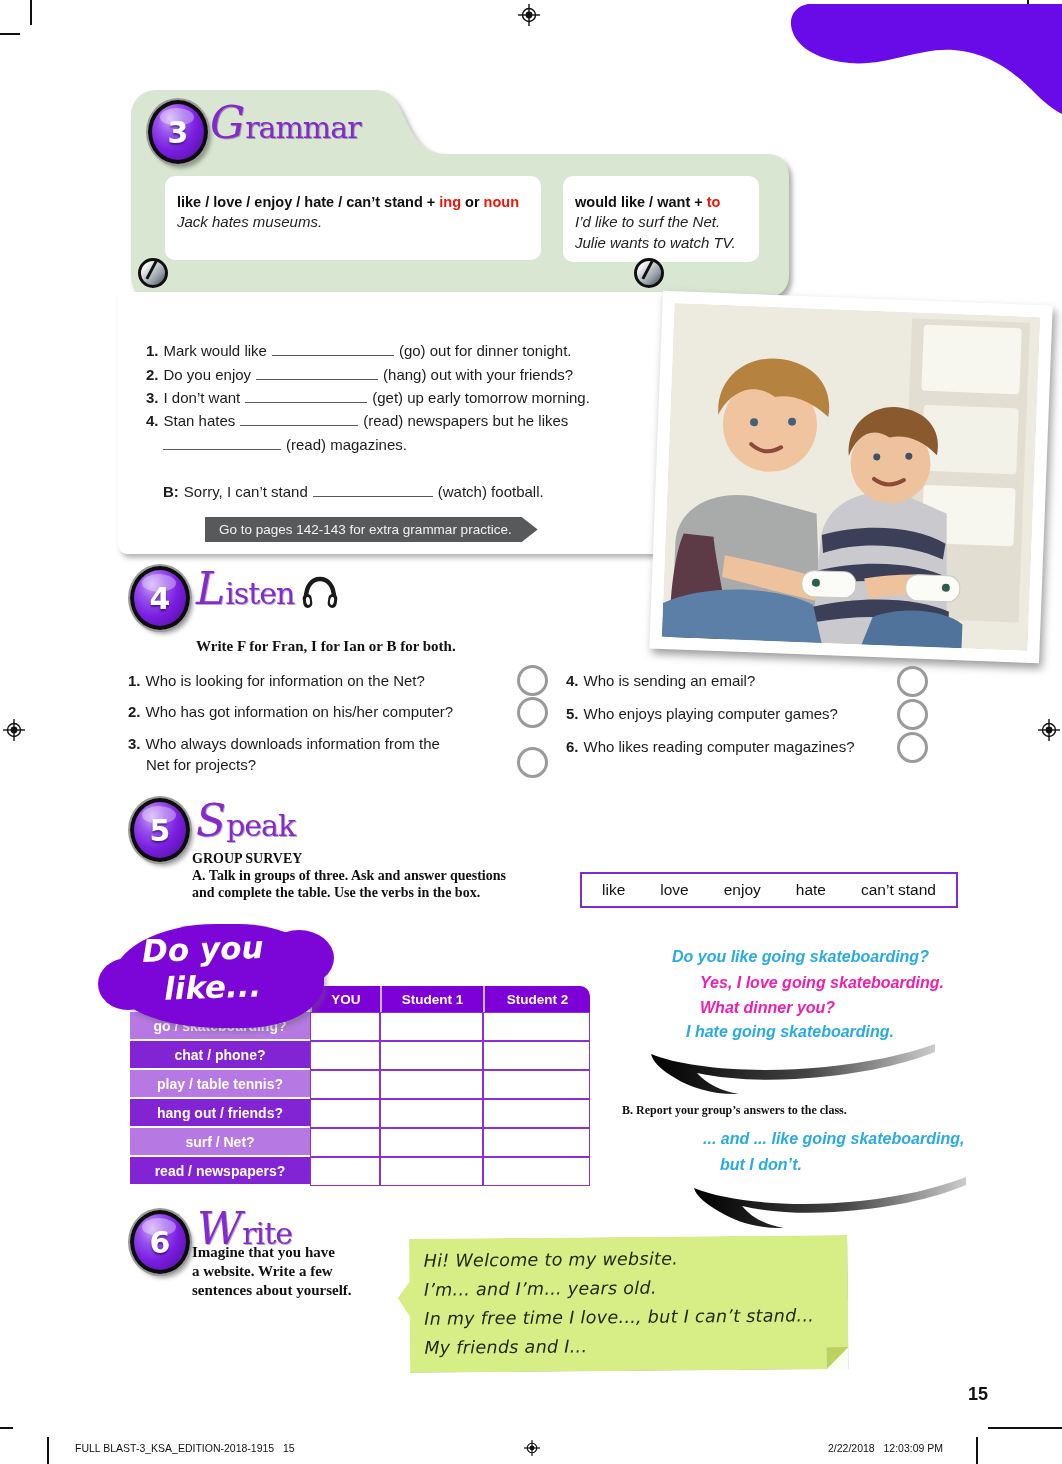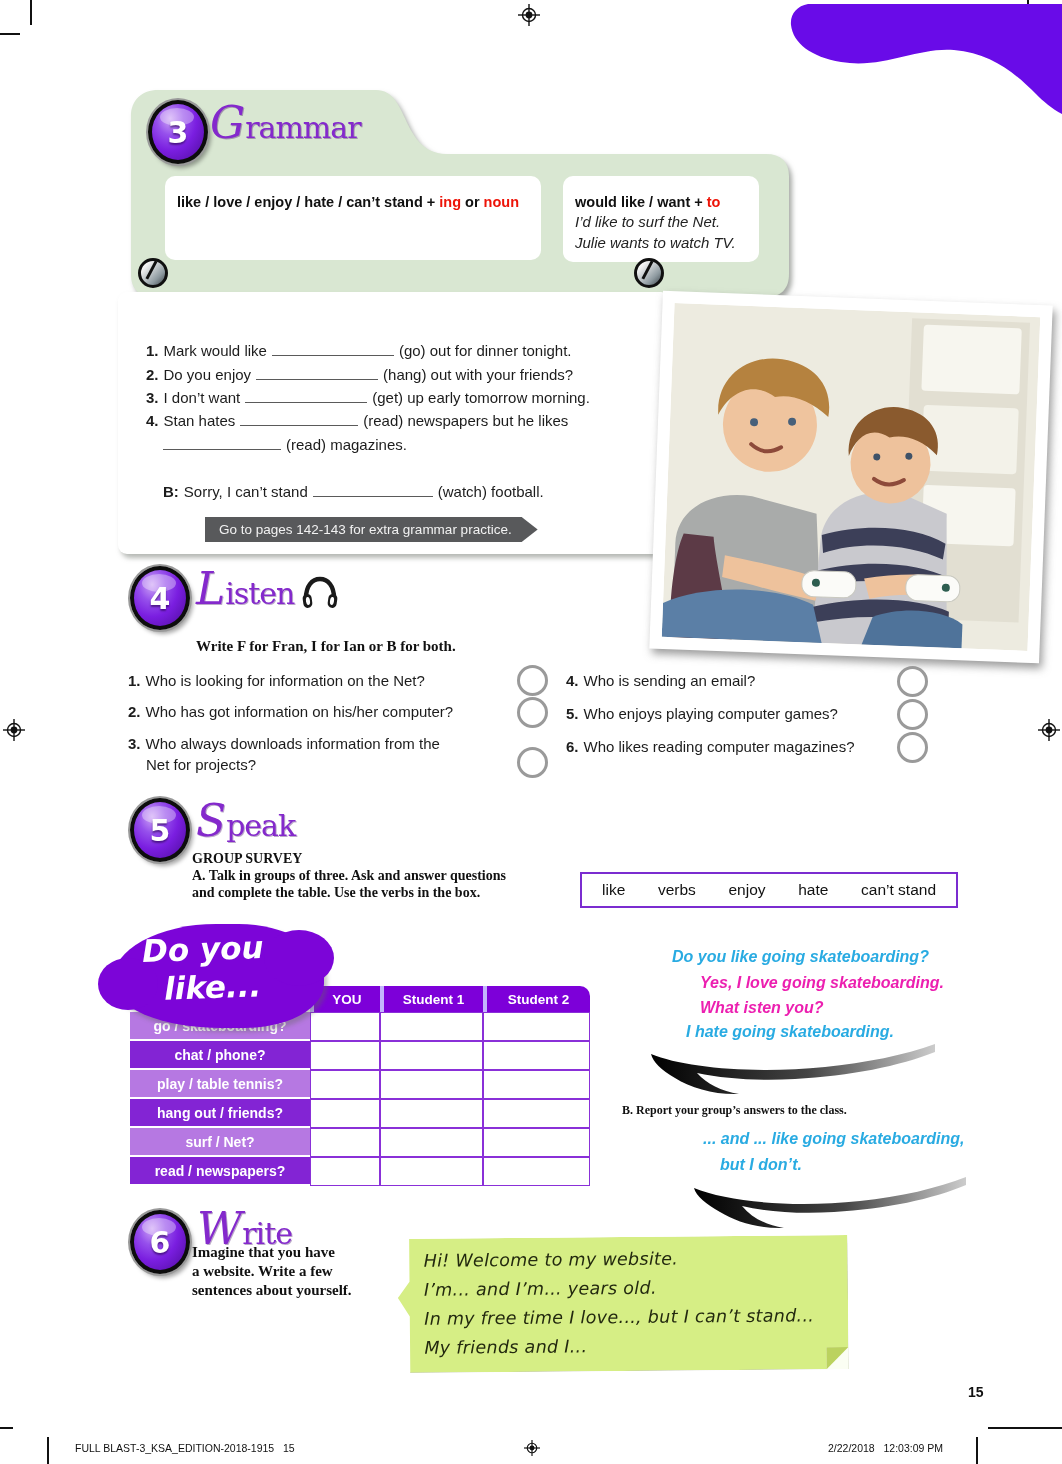--- a/index.html
+++ b/index.html
@@ -55,21 +55,21 @@
   .verbbox{position:absolute;border:2px solid #7b2cd0;background:#fff;display:flex;
         align-items:center;justify-content:space-between;padding:0 20px;font-size:15.5px;color:#111;}
   .cloud{position:absolute;background:#7c05d8;border-radius:55% 45% 42% 58% / 62% 55% 48% 50%;
         box-shadow:3px 4px 4px rgba(100,100,100,.4);}
   .cloud::before{content:"";position:absolute;left:-14px;top:34px;width:60px;height:52px;border-radius:50%;background:#7c05d8;}
   .cloud::after{content:"";position:absolute;right:-10px;top:6px;width:70px;height:56px;border-radius:50%;background:#7c05d8;}
   .cloud .t{position:relative;z-index:2;color:#fff;font-family:"DejaVu Sans",sans-serif;
         font-weight:bold;font-style:italic;font-size:31px;line-height:34px;transform:rotate(-2deg);}
   .grid-table{position:absolute;display:grid;grid-template-columns:180px 70px 103px 107px;}
   .gt-h{background:#7d00d9;color:#fff;font-weight:bold;font-size:13.5px;display:flex;
-        align-items:center;justify-content:center;border-left:4px solid #c4b5fd;height:26px;}
+        align-items:center;justify-content:center;border-left:2px solid #c4b5fd;height:26px;}
   .gt-h.last{border-top-right-radius:10px;}
   .gt-label{color:#fff;font-weight:bold;font-size:14px;display:flex;align-items:center;
         justify-content:center;height:27px;border-bottom:2px solid #fff;}
   .gt-cell{background:#fff;border:1px solid #8a30d8;height:27px;}
   .row-light{background:#b678e2;}
   .row-dark{background:#8324d4;}
 
   .dlg{position:absolute;font-style:italic;font-weight:bold;font-size:16px;white-space:nowrap;}
   .cyan{color:#29abe2;}
   .magenta{color:#ec1fb0;}
@@ -77,21 +77,21 @@
   
   .note{position:absolute;background:#d6ee85;transform:rotate(-0.5deg);
         box-shadow:4px 5px 7px rgba(0,0,0,.35);
         clip-path:polygon(2.6% 0%,100% 0%,100% 100%,2.6% 100%,2.6% 58%,0% 44%,2.6% 32%);}
   .note::after{content:"";position:absolute;right:0;bottom:0;width:0;height:0;
         border-left:22px solid #b9cf5b;border-bottom:22px solid #fff;opacity:.9;}
   .note-line{font-family:"DejaVu Sans",sans-serif;font-style:italic;font-weight:500;
         font-size:17.5px;line-height:29px;color:#23290f;letter-spacing:.3px;white-space:nowrap;}
 
   .footer-txt{position:absolute;font-size:10.5px;color:#111;white-space:pre;}
-  .pagenum{position:absolute;font-size:14px;font-weight:bold;color:#111;}
+  .pagenum{position:absolute;font-size:18px;font-weight:bold;color:#111;}
 </style>
 </head>
 <body>
 
 <div id="page">
 
   <div class="cropline" style="left:30px;top:0;width:1.5px;height:25px;"></div>
   <div class="cropline" style="left:0;top:33px;width:20px;height:1.5px;"></div>
   <div class="cropline" style="left:1027px;top:0;width:1.5px;height:25px;"></div>
   <div class="cropline" style="left:1042px;top:33px;width:20px;height:1.5px;"></div>
@@ -134,20 +134,21 @@
 
   <div class="badge" style="left:148px;top:100px;">
     <span>3</span>
   </div>
   <div class="sect-title" style="left:210px;top:108px;">
     <span class="cap">G</span><span class="rest">rammar</span>
   </div>
 
   <div class="rulebox" style="left:165px;top:176px;width:352px;min-height:64px;">
     <div class="rule-bold"><span>like / love / enjoy / hate / can’t stand + </span><span class="rule-red">ing</span><span> or </span><span class="rule-red">noun</span></div>
+    <div class="rule-ex">Jack hates museums.</div>
   </div>
 
   <div class="rulebox" style="left:563px;top:176px;width:172px;min-height:64px;">
     <div class="rule-bold"><span>would like / want + </span><span class="rule-red">to</span></div>
     <div class="rule-ex">I’d like to surf the Net.</div>
     <div class="rule-ex">Julie wants to watch TV.</div>
   </div>
 
   <div class="screw" style="left:138px;top:258px;"></div>
   <div class="screw" style="left:634px;top:258px;"></div>
@@ -263,21 +264,21 @@
   </div>
   <div class="sect-title" style="left:196px;top:806px;">
     <span class="cap">S</span><span class="rest">peak</span>
   </div>
   <div class="abs serif-instr" style="left:192px;top:851px;font-size:14px;">GROUP SURVEY</div>
   <div class="abs serif-instr" style="left:192px;top:868px;font-size:14px;">A. Talk in groups of three. Ask and answer questions</div>
   <div class="abs serif-instr" style="left:192px;top:885px;font-size:14px;">and complete the table. Use the verbs in the box.</div>
 
   <div class="verbbox" style="left:580px;top:872px;width:334px;height:32px;">
     <span>like</span>
-    <span>verbs</span>
+    <span>love</span>
     <span>enjoy</span>
     <span>hate</span>
     <span>can’t stand</span>
   </div>
 
   <div class="cloud" style="left:112px;top:924px;width:212px;height:104px;z-index:3;">
     <div class="t" style="position:absolute;left:30px;top:8px;">Do you</div>
     <div class="t" style="position:absolute;left:52px;top:46px;">like...</div>
   </div>
 
@@ -313,21 +314,21 @@
     <div class="gt-cell"></div>
 
     <div class="gt-label row-dark">read / newspapers?</div>
     <div class="gt-cell"></div>
     <div class="gt-cell"></div>
     <div class="gt-cell"></div>
   </div>
 
   <div class="dlg cyan" style="left:672px;top:948px;">Do you like going skateboarding?</div>
   <div class="dlg magenta" style="left:700px;top:974px;">Yes, I love going skateboarding.</div>
-  <div class="dlg magenta" style="left:700px;top:999px;">What isten you?</div>
+  <div class="dlg magenta" style="left:700px;top:999px;">What dinner you?</div>
   <div class="dlg cyan" style="left:686px;top:1023px;">I hate going skateboarding.</div>
   <div class="abs" style="left:645px;top:1040px;">
     <svg width="292" height="56" viewBox="0 0 292 56">
       <defs>
           <linearGradient id="sw1" x1="0" y1="0" x2="1" y2="0">
             <stop offset="0" stop-color="#000"></stop>
             <stop offset=".55" stop-color="#444"></stop>
             <stop offset="1" stop-color="#ccc"></stop>
           </linearGradient>
         </defs>

